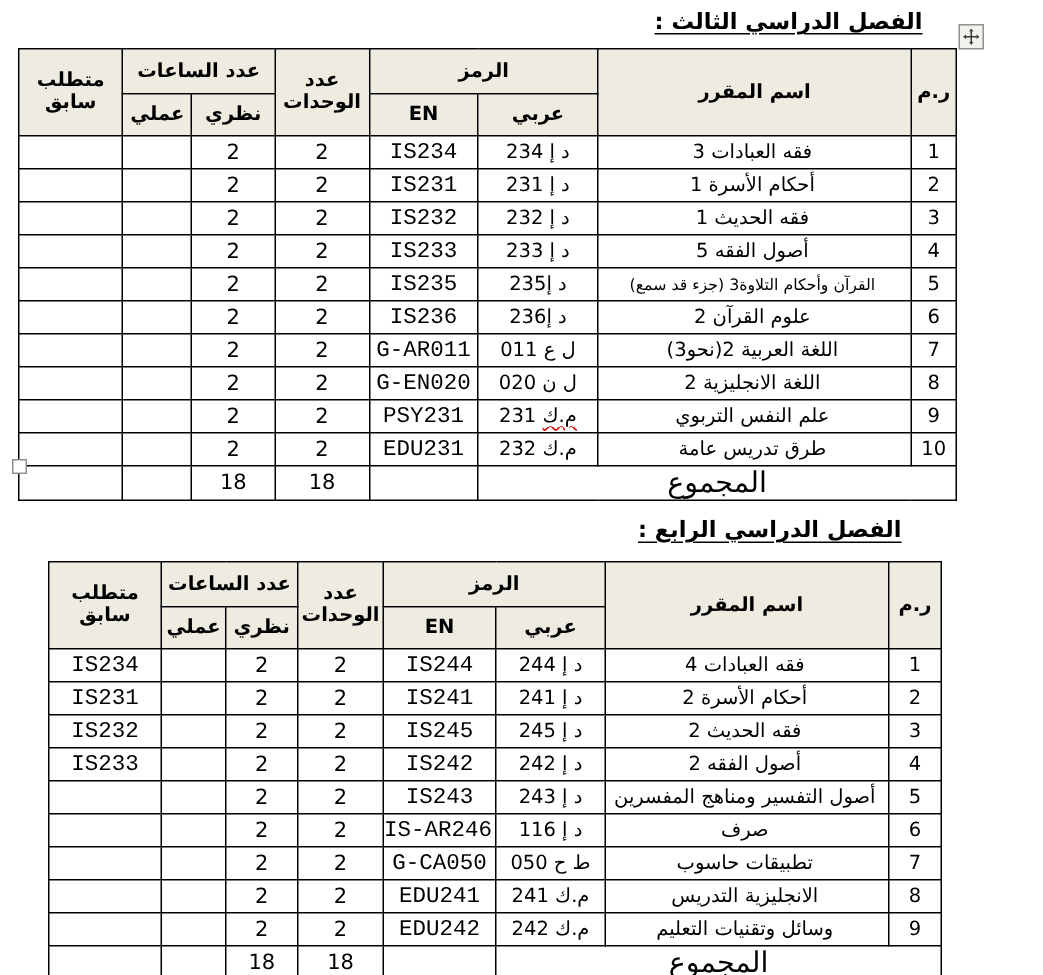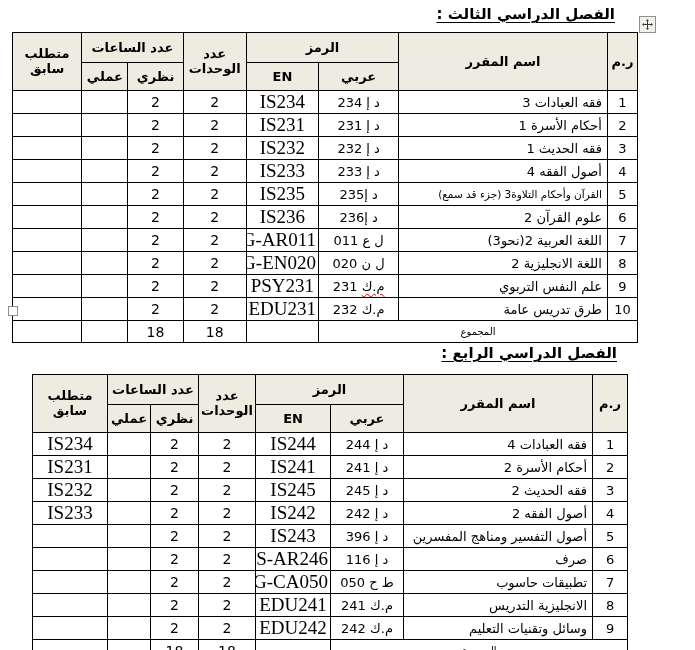--- a/index.html
+++ b/index.html
@@ -1,35 +1,35 @@
 <!DOCTYPE html>
 <html lang="ar"><head>
 <meta charset="utf-8">
 <style>
   html,body{margin:0;padding:0;background:#fff;}
   body{width:695px;height:650px;position:relative;overflow:hidden;
        font-family:"DejaVu Sans",sans-serif;color:#000;}
   .doc-title{position:absolute;direction:rtl;font-weight:700;font-size:15px;
        text-decoration:underline;text-underline-offset:3px;white-space:nowrap;}
   #title-1{top:5px;right:80px;}
-  #title-2{top:344px;right:78px;}
+  #title-2{top:344px;right:94px;}
   table{border-collapse:collapse;table-layout:fixed;position:absolute;direction:rtl;}
   #table-1{top:32px;left:12px;width:626px;}
   #table-2{top:374px;left:32px;width:595px;}
   td{border:1px solid #000;text-align:center;vertical-align:middle;
      padding:0 2px;height:21px;font-size:13px;white-space:nowrap;overflow:hidden;}
   thead td{background:#EEECE1;font-weight:700;font-size:13px;}
   thead tr.h1 td{height:22px;}
   thead tr.h2 td{height:21px;}
   td.wrap{white-space:normal;line-height:1.12;padding:14px 2px;}
-  td.c-name{text-align:right;padding-left:2px;padding-right:5px;}
+  td.c-name{padding-left:2px;padding-right:5px;}
   td.c-name.sm{font-size:10.5px;margin-top:20px;}
-  td.c-cen,td.c-prereq{font-family:Liberation Serif, serif;font-size:19px;}
+  td.c-cen,td.c-prereq{font-family:Liberation Mono, monospace;font-size:15px;}
   td.c-units,td.c-theory{font-size:14px;}
-  td.total-label{font-size:10px;margin-left:22px;}
+  td.total-label{font-size:19px;margin-left:22px;}
   .sq{text-decoration:underline;text-decoration-style:wavy;
       text-decoration-color:#e00000;text-decoration-thickness:1px;text-underline-offset:2px;}
   #move-handle{position:absolute;top:16px;left:639px;width:15px;height:15px;
       background:#f2f1ec;border:1px solid #8f8f8f;display:flex;
       align-items:center;justify-content:center;cursor:move;}
   #resize-handle{position:absolute;top:306px;left:8px;width:8px;height:8px;
       background:#fff;border:1px solid #8f8f8f;}
 </style>
 </head>
 <body>
@@ -102,21 +102,21 @@
     <td class="c-name">فقه الحديث 1</td>
     <td class="c-car">د إ 232</td>
     <td class="c-cen">IS232</td>
     <td class="c-units">2</td>
     <td class="c-theory">2</td>
     <td class="c-prac"></td>
     <td class="c-prereq"></td>
   </tr>
       <tr>
     <td class="c-num">4</td>
-    <td class="c-name">أصول الفقه 4</td>
+    <td class="c-name">أصول الفقه 5</td>
     <td class="c-car">د إ 233</td>
     <td class="c-cen">IS233</td>
     <td class="c-units">2</td>
     <td class="c-theory">2</td>
     <td class="c-prac"></td>
     <td class="c-prereq"></td>
   </tr>
       <tr>
     <td class="c-num">5</td>
     <td class="c-name sm">القرآن وأحكام التلاوة3 (جزء قد سمع)</td>
@@ -258,21 +258,21 @@
     <td class="c-car">د إ 242</td>
     <td class="c-cen">IS242</td>
     <td class="c-units">2</td>
     <td class="c-theory">2</td>
     <td class="c-prac"></td>
     <td class="c-prereq">IS233</td>
   </tr>
       <tr>
     <td class="c-num">5</td>
     <td class="c-name">أصول التفسير ومناهج المفسرين</td>
-    <td class="c-car">د إ 396</td>
+    <td class="c-car">د إ 243</td>
     <td class="c-cen">IS243</td>
     <td class="c-units">2</td>
     <td class="c-theory">2</td>
     <td class="c-prac"></td>
     <td class="c-prereq"></td>
   </tr>
       <tr>
     <td class="c-num">6</td>
     <td class="c-name">صرف</td>
     <td class="c-car">د إ 116</td>

